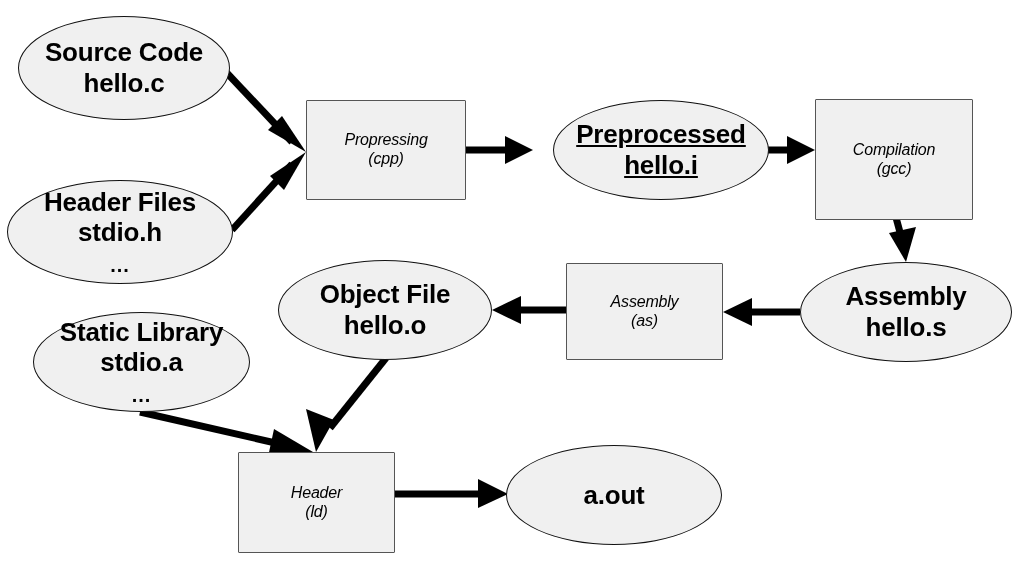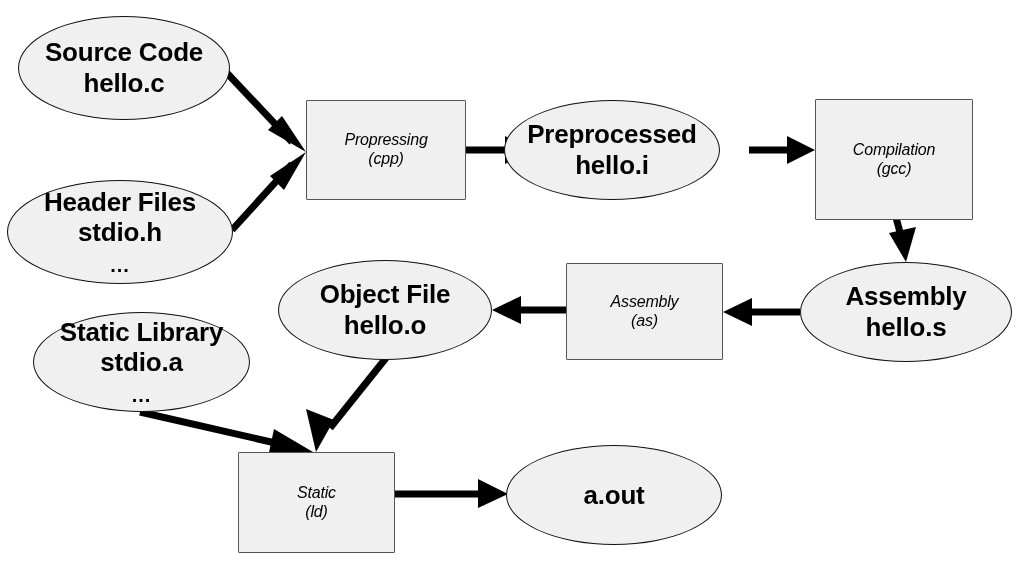--- a/index.html
+++ b/index.html
@@ -134,21 +134,21 @@
     <span class="node-line">Header Files</span>
     <span class="node-line">stdio.h</span>
     <span class="node-line ellipsis">...</span>
   </div>
 
   <div class="node box process" style="left:306px; top:100px; width:160px; height:100px;">
     <span class="node-line">Propressing</span>
     <span class="node-line">(cpp)</span>
   </div>
 
-  <div class="node ellipse artifact" style="left:504px; top:100px; width:216px; height:100px;">
+  <div class="node ellipse artifact" style="left:553px; top:100px; width:216px; height:100px;text-decoration:underline;">
     <span class="node-line">Preprocessed</span>
     <span class="node-line">hello.i</span>
   </div>
 
   <div class="node box process" style="left:815px; top:99px; width:158px; height:121px;">
     <span class="node-line">Compilation</span>
     <span class="node-line">(gcc)</span>
   </div>
 
   <div class="node ellipse artifact" style="left:800px; top:262px; width:212px; height:100px;">
@@ -166,21 +166,21 @@
     <span class="node-line">hello.o</span>
   </div>
 
   <div class="node ellipse artifact" style="left:33px; top:312px; width:217px; height:100px;">
     <span class="node-line">Static Library</span>
     <span class="node-line">stdio.a</span>
     <span class="node-line ellipsis">...</span>
   </div>
 
   <div class="node box process" style="left:238px; top:452px; width:157px; height:101px;">
-    <span class="node-line">Static</span>
+    <span class="node-line">Header</span>
     <span class="node-line">(ld)</span>
   </div>
 
   <div class="node ellipse artifact" style="left:506px; top:445px; width:216px; height:100px;">
     <span class="node-line">a.out</span>
   </div>
 
 </div>
 
 </body></html>

